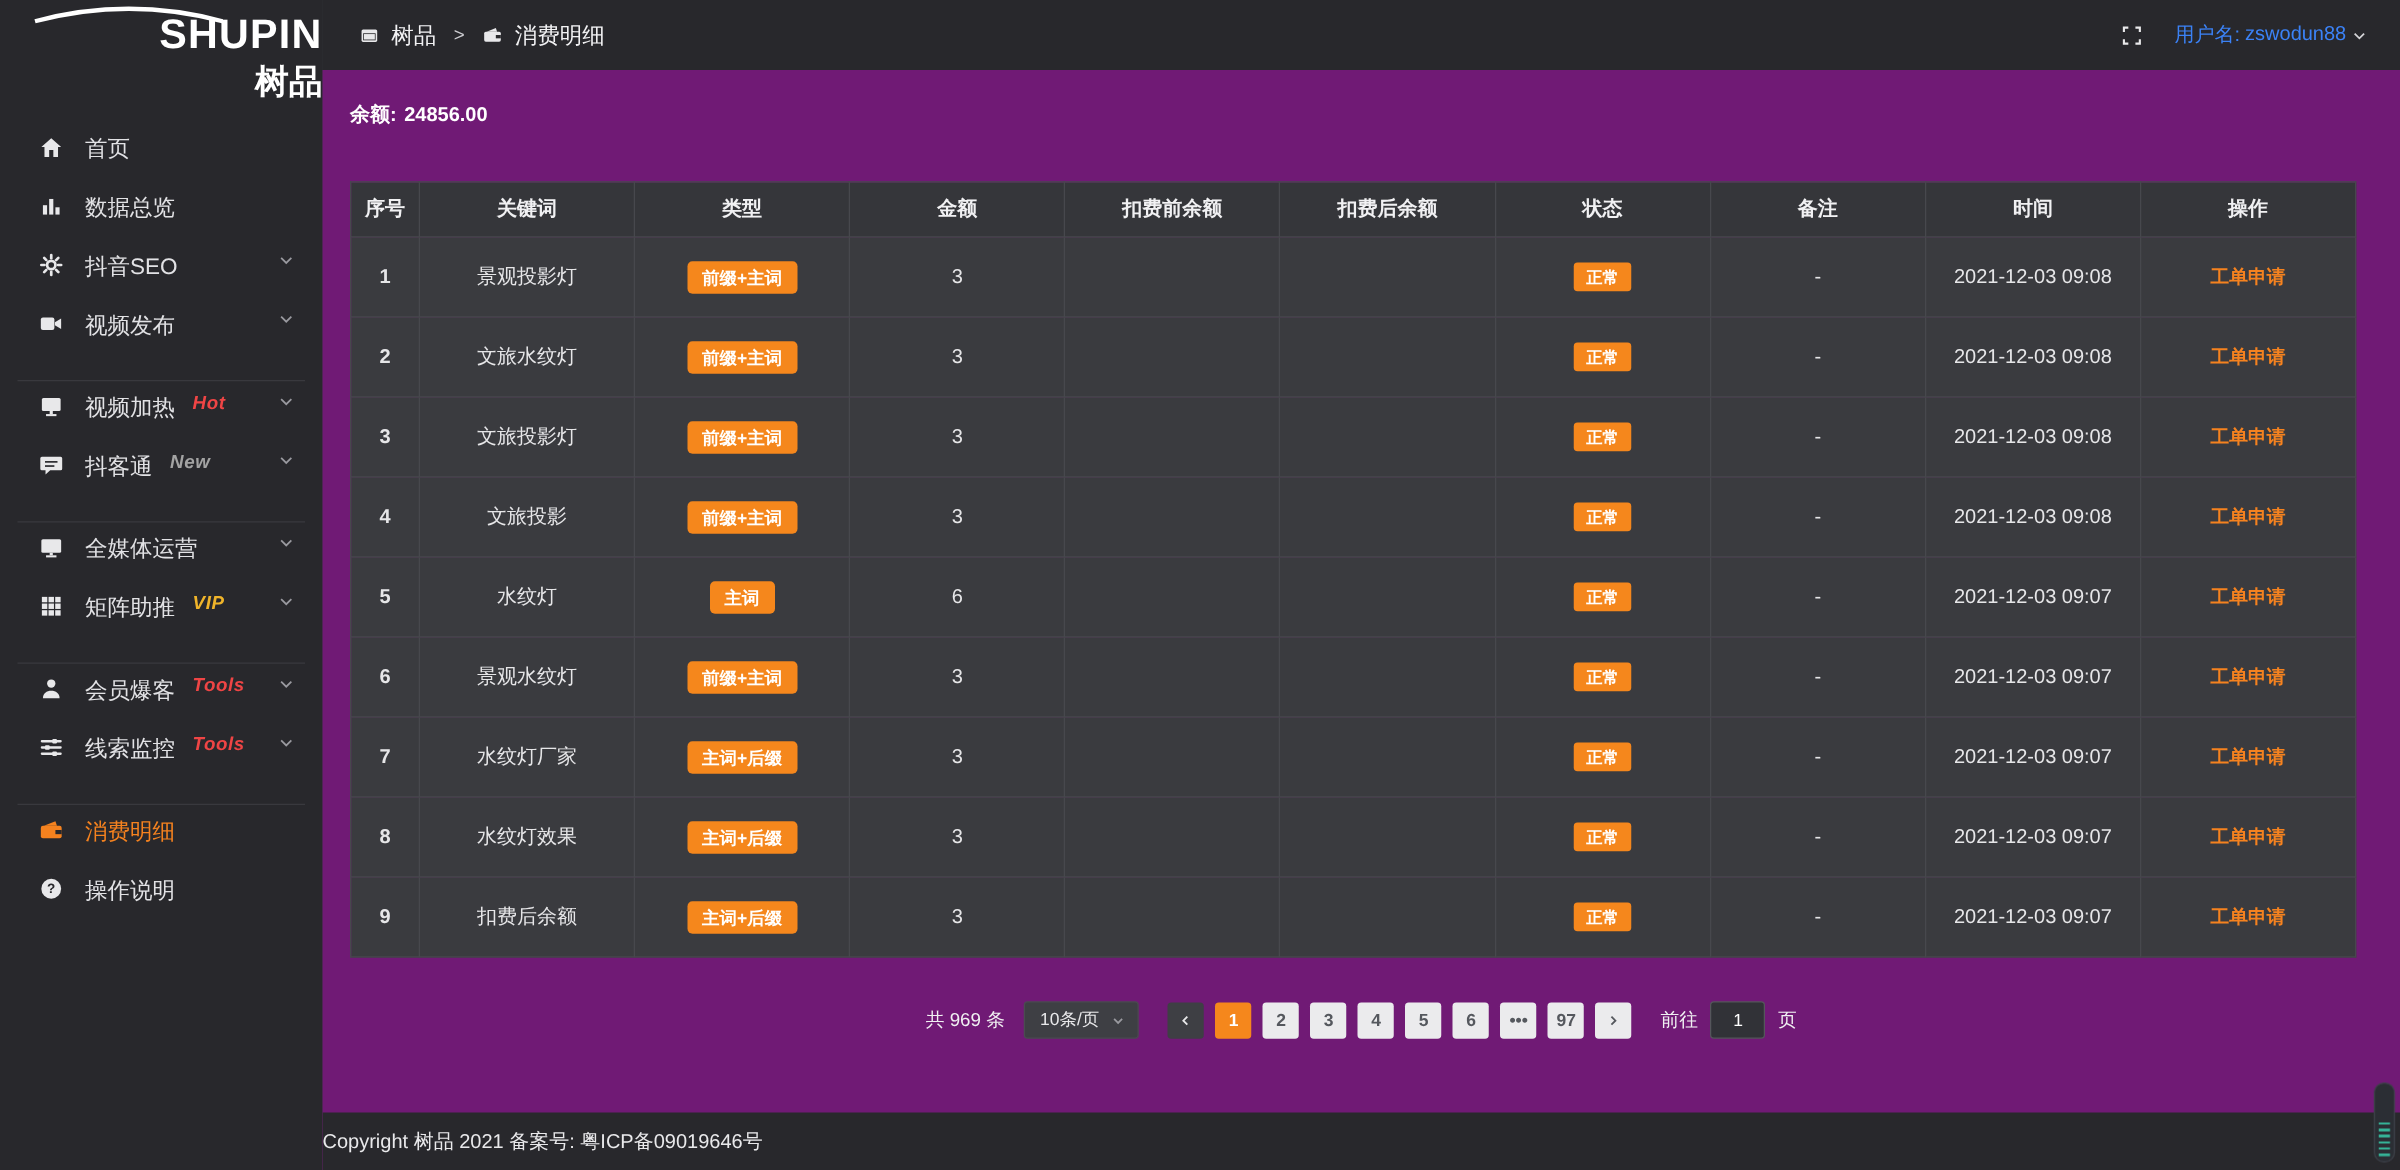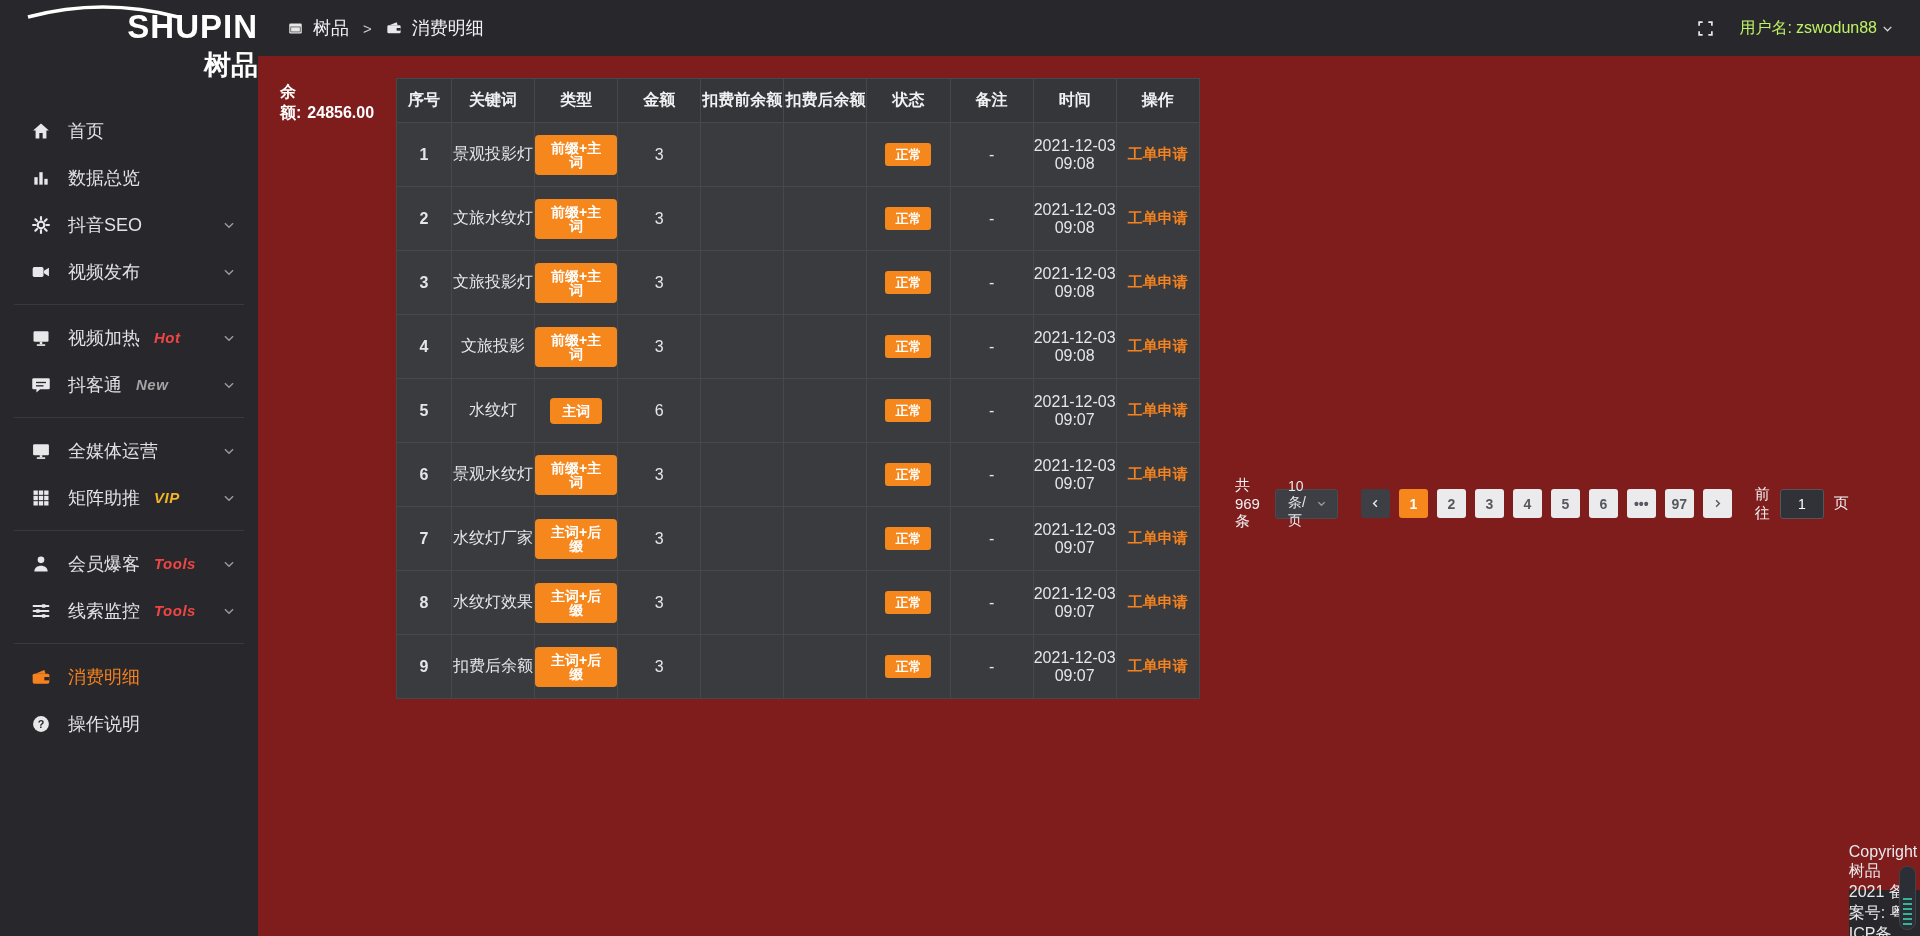--- a/index.html
+++ b/index.html
@@ -8,36 +8,36 @@
     font-family:"Liberation Sans","DejaVu Sans",sans-serif;
     background:#333438; color:#e8e8ea; display:flex;
   }
   
   .sidebar { width:258px; background:#28282c; height:936px; flex:0 0 258px; display:flex; flex-direction:column; }
   .logo { padding:10px 0 14px 20px; position:relative; display:flex; align-items:flex-end; gap:8px;flex-direction:column; }
   .logo .arc { position:absolute; top:6px; left:24px; }
   .logo .latin { font-size:33px; font-weight:bold; letter-spacing:1px; color:#fff; line-height:1; }
   .logo .cjk { font-size:27px; font-weight:bold; color:#fff; line-height:1.05; }
   .menu { flex:1; padding-top:14px; }
-  .menu-item { display:flex; align-items:center; height:47px; padding:0 22px 0 30px; font-size:18px; color:#e2e2e5; cursor:pointer; }
+  .menu-item { display:flex; height:47px; padding:0 22px 0 30px; font-size:18px; color:#e2e2e5; cursor:pointer; }
   .menu-item .mi-icon { width:22px; height:22px; margin-right:16px; display:flex; align-items:center; justify-content:center; flex:0 0 22px; }
   .menu-item .mi-icon svg { display:block; }
   .menu-item .tag { font-style:italic; font-weight:bold; font-size:15px; margin-left:14px; letter-spacing:.5px; }
   .menu-item .chev { margin-left:auto; color:#9a9aa0; display:flex; }
   .menu-item.active { color:#f5821f; }
   .divider { height:1px; background:#39393e; margin:9px 14px; }
   
   .right { flex:1; display:flex; flex-direction:column; height:936px; }
   .topbar { height:56px; background:#28282c; display:flex; align-items:center; padding:0 26px 0 30px; flex:0 0 56px; }
   .crumbs { display:flex; align-items:center; gap:10px; font-size:18px; color:#f2f2f4; }
   .crumbs .sep { color:#cfcfd3; font-size:15px; padding:0 4px; }
   .topbar-right { margin-left:auto; display:flex; align-items:center; gap:26px; }
-  .username { font-size:16px; color:#bef264; display:flex; align-items:center; gap:4px; cursor:pointer; }
+  .username { font-size:16px; color:#3b82f6; display:flex; align-items:center; gap:4px; cursor:pointer; }
   
-  .main { flex:1; background:#7f1d1d; display:flex; flex-direction:row; padding:0; overflow:hidden; }
+  .main { flex:1; background:#701a75; display:flex; flex-direction:column; padding:0; overflow:hidden;gap:20px; }
   .balance { padding:26px 0 0 22px; font-size:16px; font-weight:bold; color:#fff; }
   .balance b { margin-left:6px; }
   .table-wrap { padding:22px 35px 0 22px; }
   table { width:100%; border-collapse:collapse; table-layout:fixed; }
   col.c-idx { width:55px; }
   th { background:#35363a; height:44px; font-size:16px; font-weight:bold; color:#f1f1f3; border:1px solid #47484d; }
   td { background:#3a3b3f; height:64px; text-align:center; font-size:16px; color:#e6e6e8; border:1px solid #47484d; }
   td.idx { font-weight:bold; }
   .type-badge, .status-badge {
     display:inline-block; background:#f5871c; color:#fff; border-radius:4px;

